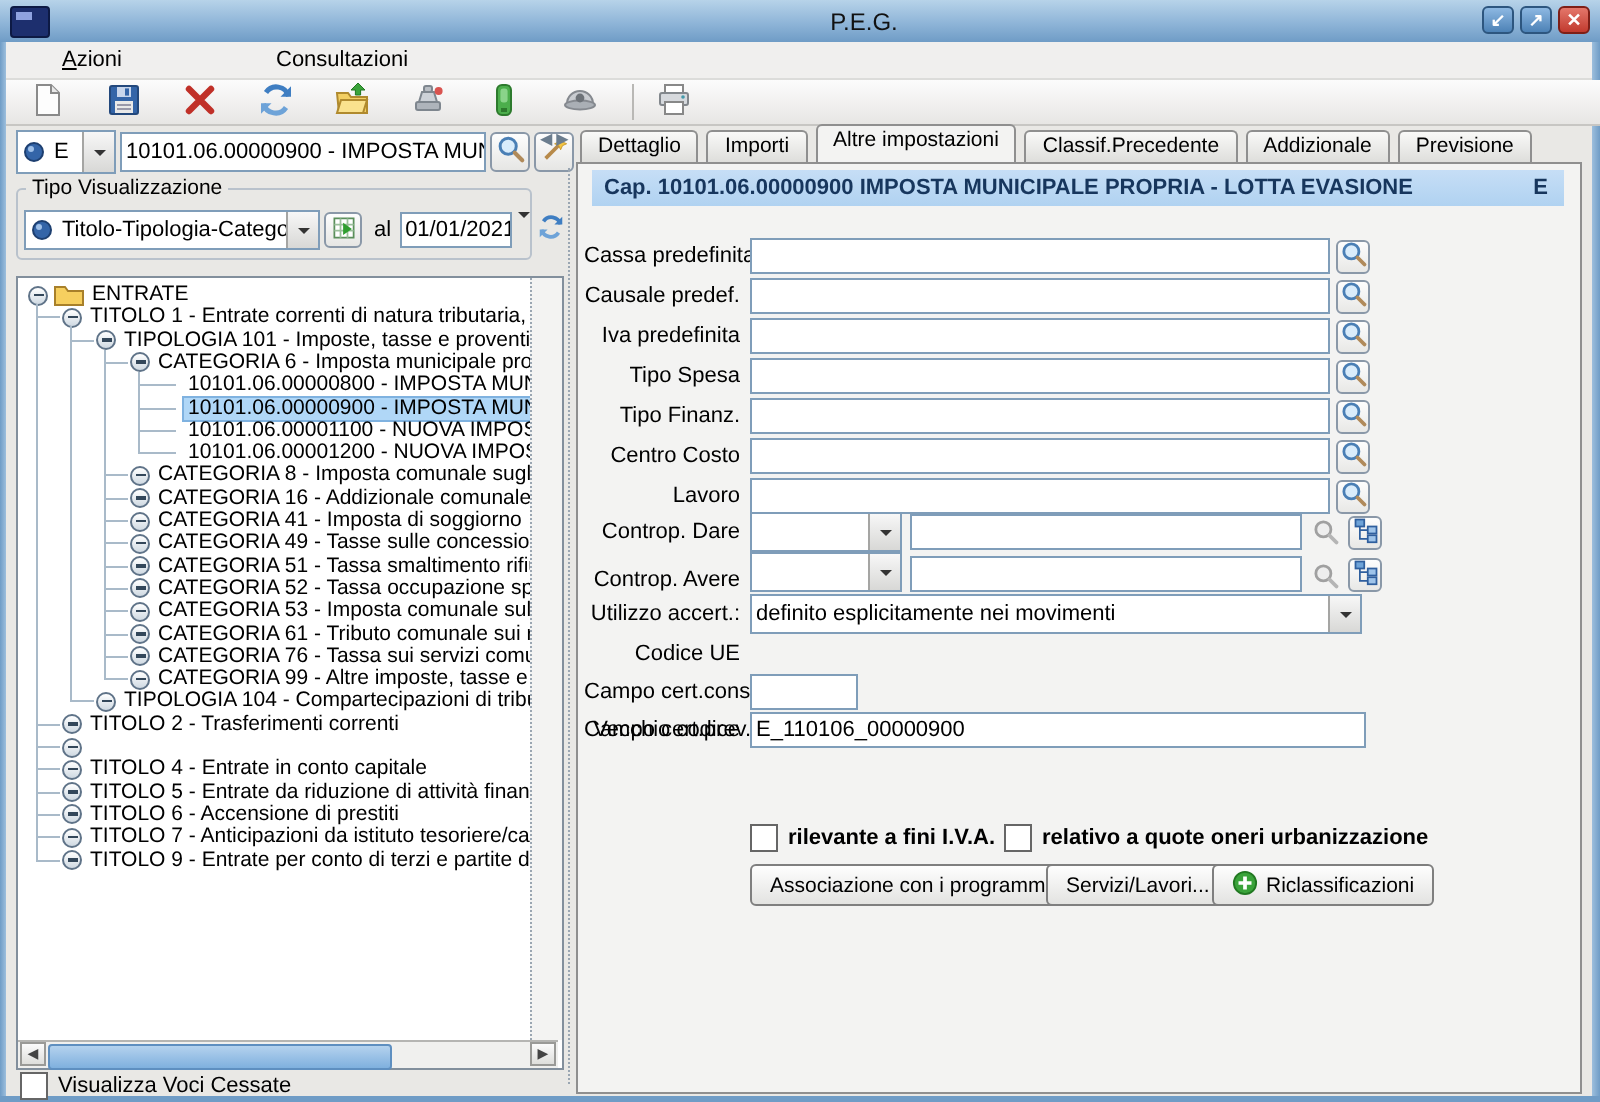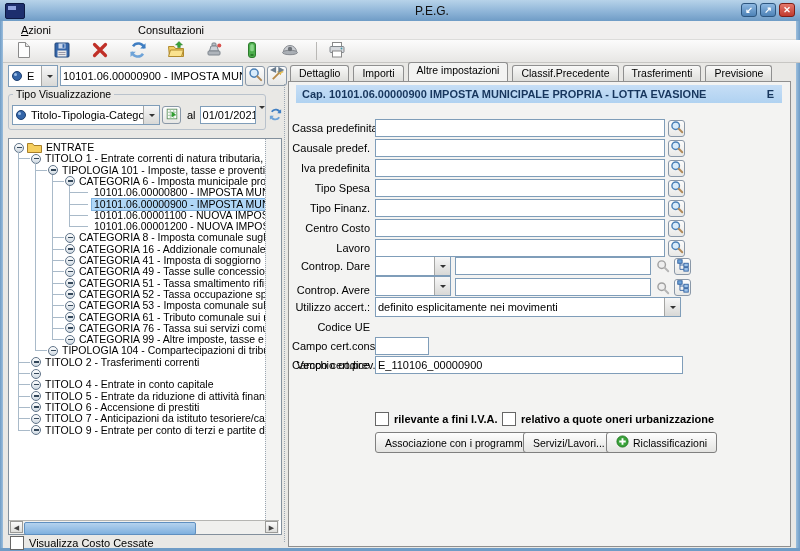--- a/index.html
+++ b/index.html
@@ -105,21 +105,21 @@
     <button class="wbtn">↙</button>
     <button class="wbtn">↗</button>
     <button class="wbtn close">✕</button>
   </span>
 </div>
 <div class="sideL"></div>
 <div class="sideR"></div>
 <div class="botB"></div>
 
 <div class="menubar">
-  <span class="menuitem accel-first" style="left:13px">Azioni</span>
+  <span class="menuitem accel-first" style="left:23px">Azioni</span>
   <span class="menuitem" style="left:130px">Consultazioni</span>
 </div>
 
 <div class="toolbar" id="toolbar">
     <button class="tbtn">
       <span><svg width="20" height="20" viewBox="0 0 20 20">
           <path d="M4.5 2.5h7l4 4v11h-11z" fill="#fdfdfd" stroke="#8a8a8a"></path>
           <path d="M11.5 2.5v4h4" fill="#e8e8e8" stroke="#8a8a8a"></path>
         </svg></span>
     </button>
@@ -383,35 +383,35 @@
   <div class="vstrip"></div>
   <div class="hscroll">
     <button class="sarrow" style="left:1px">◀</button>
     <div class="sthumb"></div>
     <button class="sarrow" style="right:1px">▶</button>
   </div>
 </div>
 
 <div class="vocirow">
   <span class="cbx"></span>
-  <span>Visualizza Costo Cessate</span>
+  <span>Visualizza Voci Cessate</span>
 </div>
 
 <div class="splitarrows">
     <span>◀</span>
     <span>▶</span>
   </div>
 <div class="splitline"></div>
 
 <div id="tabs">
     <div class="tab">Dettaglio</div>
     <div class="tab">Importi</div>
     <div class="tab active">Altre impostazioni</div>
     <div class="tab">Classif.Precedente</div>
-    <div class="tab">Trasferimenti</div>
+    <div class="tab">Addizionale</div>
     <div class="tab">Previsione</div>
   </div>
 <div class="tabpanel"></div>
 <div class="caphdr">
   <span class="cttl">Cap. 10101.06.00000900  IMPOSTA MUNICIPALE PROPRIA - LOTTA EVASIONE</span>
   <span class="cside">E</span>
 </div>
 
 <div id="lookuprows">
     <div class="frow" style="top: 119px;">

